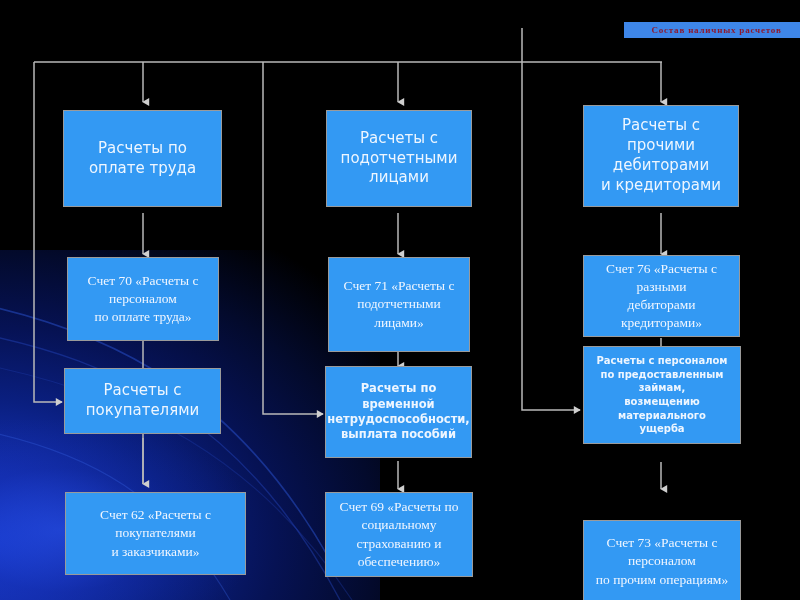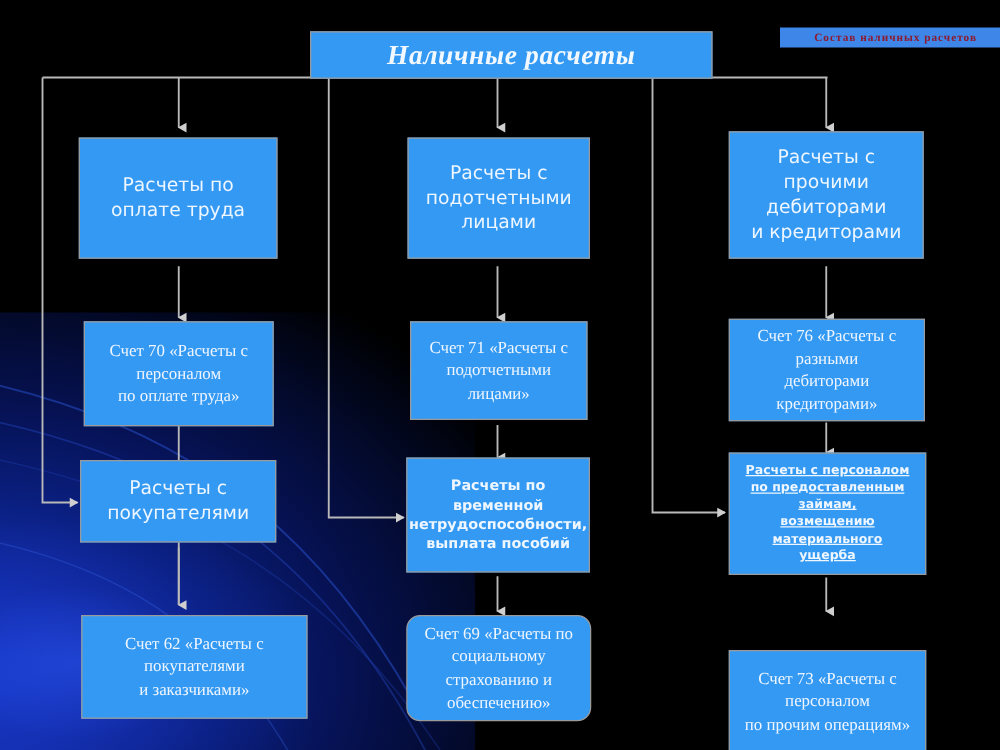--- a/index.html
+++ b/index.html
@@ -198,65 +198,64 @@
       <path d="M 34 62 L 34 402 L 62 402" marker-end="url(#arrowright)"></path>
 
       <path d="M 263 62 L 263 414 L 323 414" marker-end="url(#arrowright)"></path>
 
       <path d="M 522 28 L 522 410 L 580 410" marker-end="url(#arrowright)"></path>
     </g>
   </svg>
 
   <div class="corner-caption" style="left:624px; top:22px; width:185px; height:16px;">Состав наличных расчетов</div>
 
-  <div class="node title" style="left:248px; top:25px; width:322px; height:38px;">Наличные расчеты</div>
 
   <div class="node head" style="left:63px; top:110px; width:159px; height:97px;">Расчеты по
 оплате труда</div>
 
   <div class="node acct" style="left:67px; top:257px; width:152px; height:84px;">Счет 70 «Расчеты с
 персоналом
 по оплате труда»</div>
 
   <div class="node head" style="left:64px; top:368px; width:157px; height:66px;">Расчеты с
 покупателями</div>
 
   <div class="node acct" style="left:65px; top:492px; width:181px; height:83px;">Счет 62 «Расчеты с
 покупателями
 и заказчиками»</div>
 
   <div class="node head" style="left:326px; top:110px; width:146px; height:97px;">Расчеты с
 подотчетными
 лицами</div>
 
-  <div class="node acct" style="left:328px; top:257px; width:142px; height:79px;">Счет 71 «Расчеты с
+  <div class="node acct" style="left:328px; top:257px; width:142px; height:95px;">Счет 71 «Расчеты с
 подотчетными
 лицами»</div>
 
   <div class="node small" style="left:325px; top:366px; width:147px; height:92px;">Расчеты по
 временной
 нетрудоспособности,
 выплата пособий</div>
 
-  <div class="node acct" style="left:325px; top:492px; width:148px; height:85px;border-radius:11px;">Счет 69 «Расчеты по
+  <div class="node acct" style="left:325px; top:492px; width:148px; height:85px;">Счет 69 «Расчеты по
 социальному
 страхованию и
 обеспечению»</div>
 
   <div class="node head" style="left:583px; top:105px; width:156px; height:102px;">Расчеты с
 прочими
 дебиторами
 и кредиторами</div>
 
   <div class="node acct" style="left:583px; top:255px; width:157px; height:82px;">Счет 76 «Расчеты с
 разными
 дебиторами
 кредиторами»</div>
 
-  <div class="node smaller" style="left:583px; top:362px; width:158px; height:98px;text-decoration:underline;">Расчеты с персоналом
+  <div class="node smaller" style="left:583px; top:346px; width:158px; height:98px;">Расчеты с персоналом
 по предоставленным
 займам,
 возмещению
 материального
 ущерба</div>
 
   <div class="node acct" style="left:583px; top:520px; width:158px; height:83px;">Счет 73 «Расчеты с
 персоналом
 по прочим операциям»</div>
 

